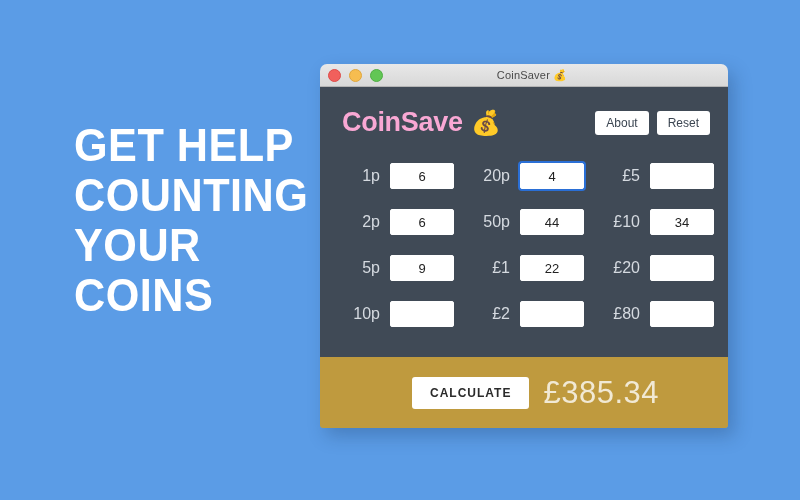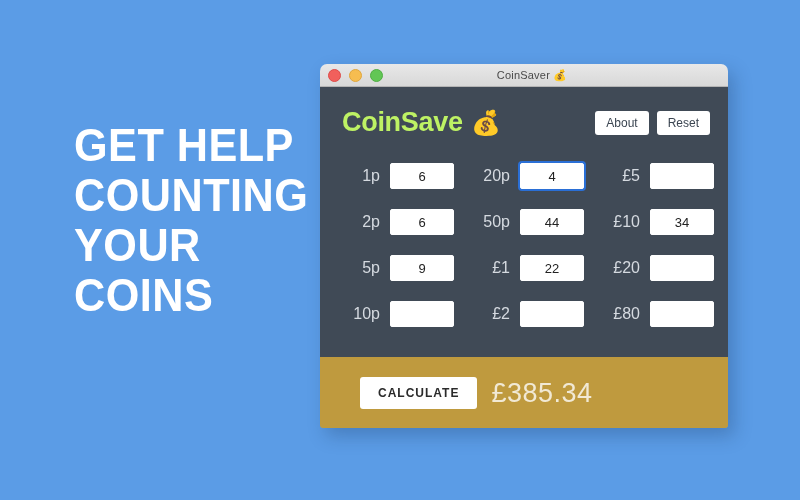--- a/index.html
+++ b/index.html
@@ -93,21 +93,21 @@
   
   #app-header {
     display: flex;
     align-items: center;
     justify-content: space-between;
     padding: 20px 18px 0 22px;
   }
   #brand {
     font-size: 27px;
     font-weight: bold;
-    color: #bef264;
+    color: #f9a8d4;
     letter-spacing: -0.3px;
     display: flex;
     align-items: center;
     gap: 9px;
   }
   #brand .brand-emoji { font-size: 24px; }
   .header-buttons { display: flex; gap: 8px; align-items: flex-end; }
   .hdr-btn {
     background: #ffffff;
     color: #3b4551;
@@ -160,38 +160,38 @@
     border: 1px solid #ffffff;
     box-shadow: 0 0 0 2px #2a6fd6;
   }
 
   
   #app-footer {
     background: #bf9a3e;
     height: 72px;
     display: flex;
     align-items: center;
-    padding-left: 40px;
+    padding-left: 92px;
     gap: 14px;
   }
   #calculate-button {
     background: #ffffff;
     color: #2b2b2b;
     border: none;
     border-radius: 3px;
     font-size: 12px;
     font-weight: bold;
     letter-spacing: 1px;
     padding: 10px 18px;
     cursor: pointer;
     font-family: "Liberation Sans", sans-serif;
     line-height: 1;
   }
   #total-amount {
-    font-size: 27px;
+    font-size: 31px;
     color: rgba(255, 255, 255, 0.78);
     letter-spacing: 0.5px;
     font-weight: normal;
   }
 </style>
 </head>
 <body>
 
 <div id="marketing">
   <div class="headline-line">GET HELP</div>

